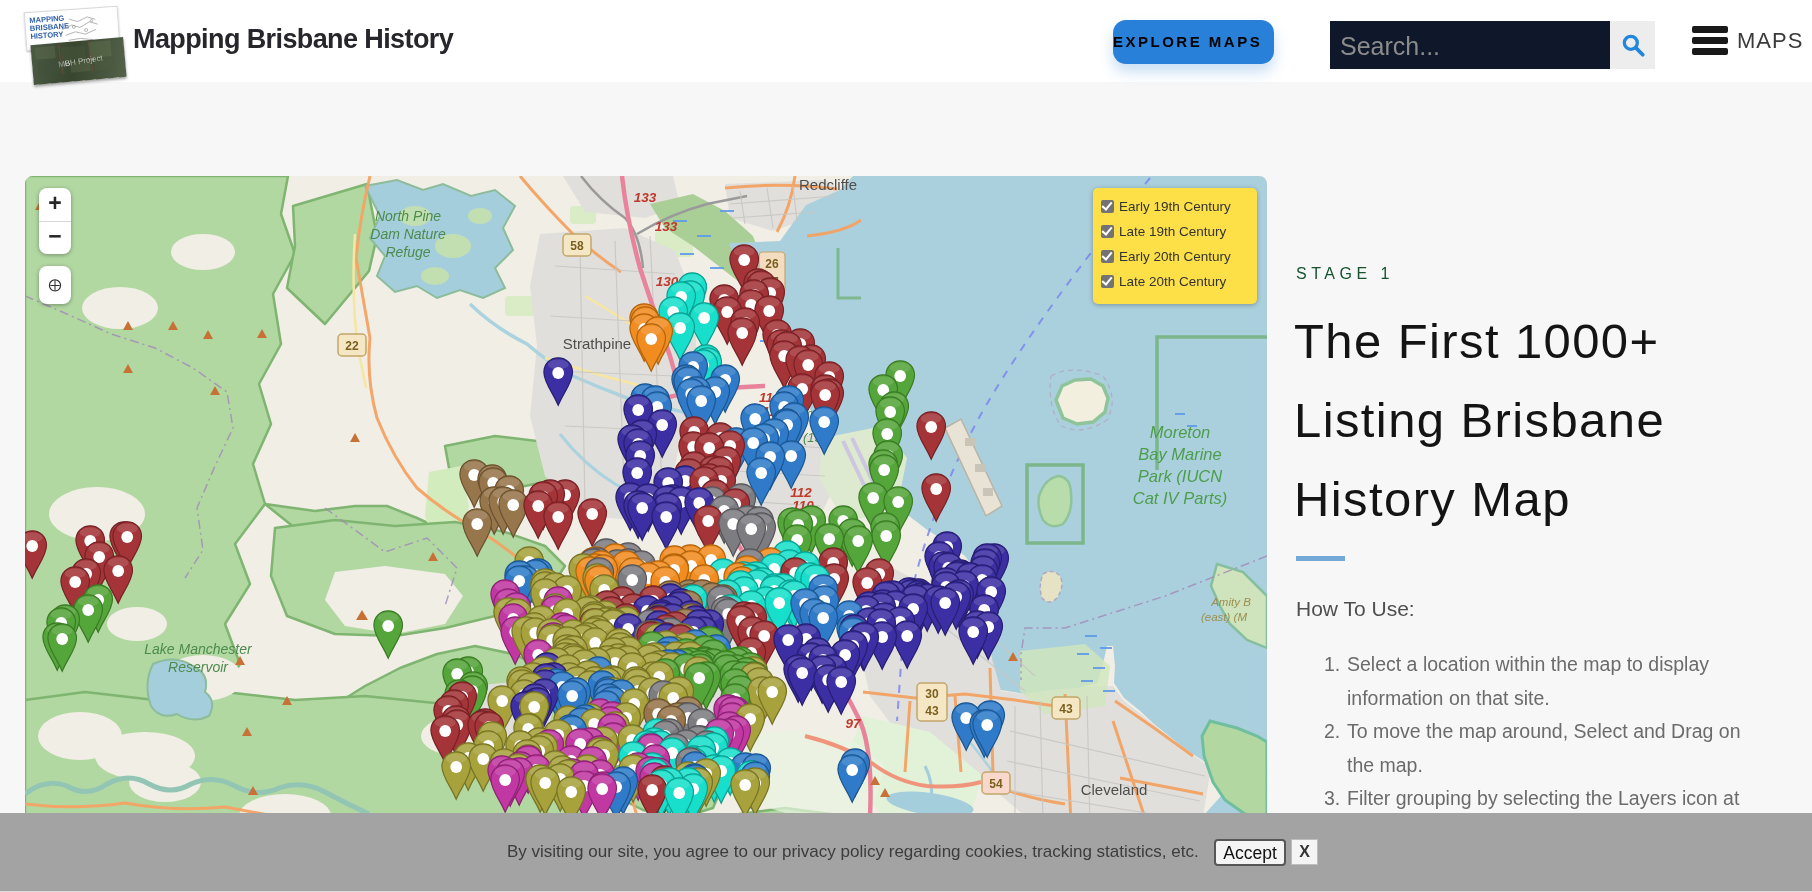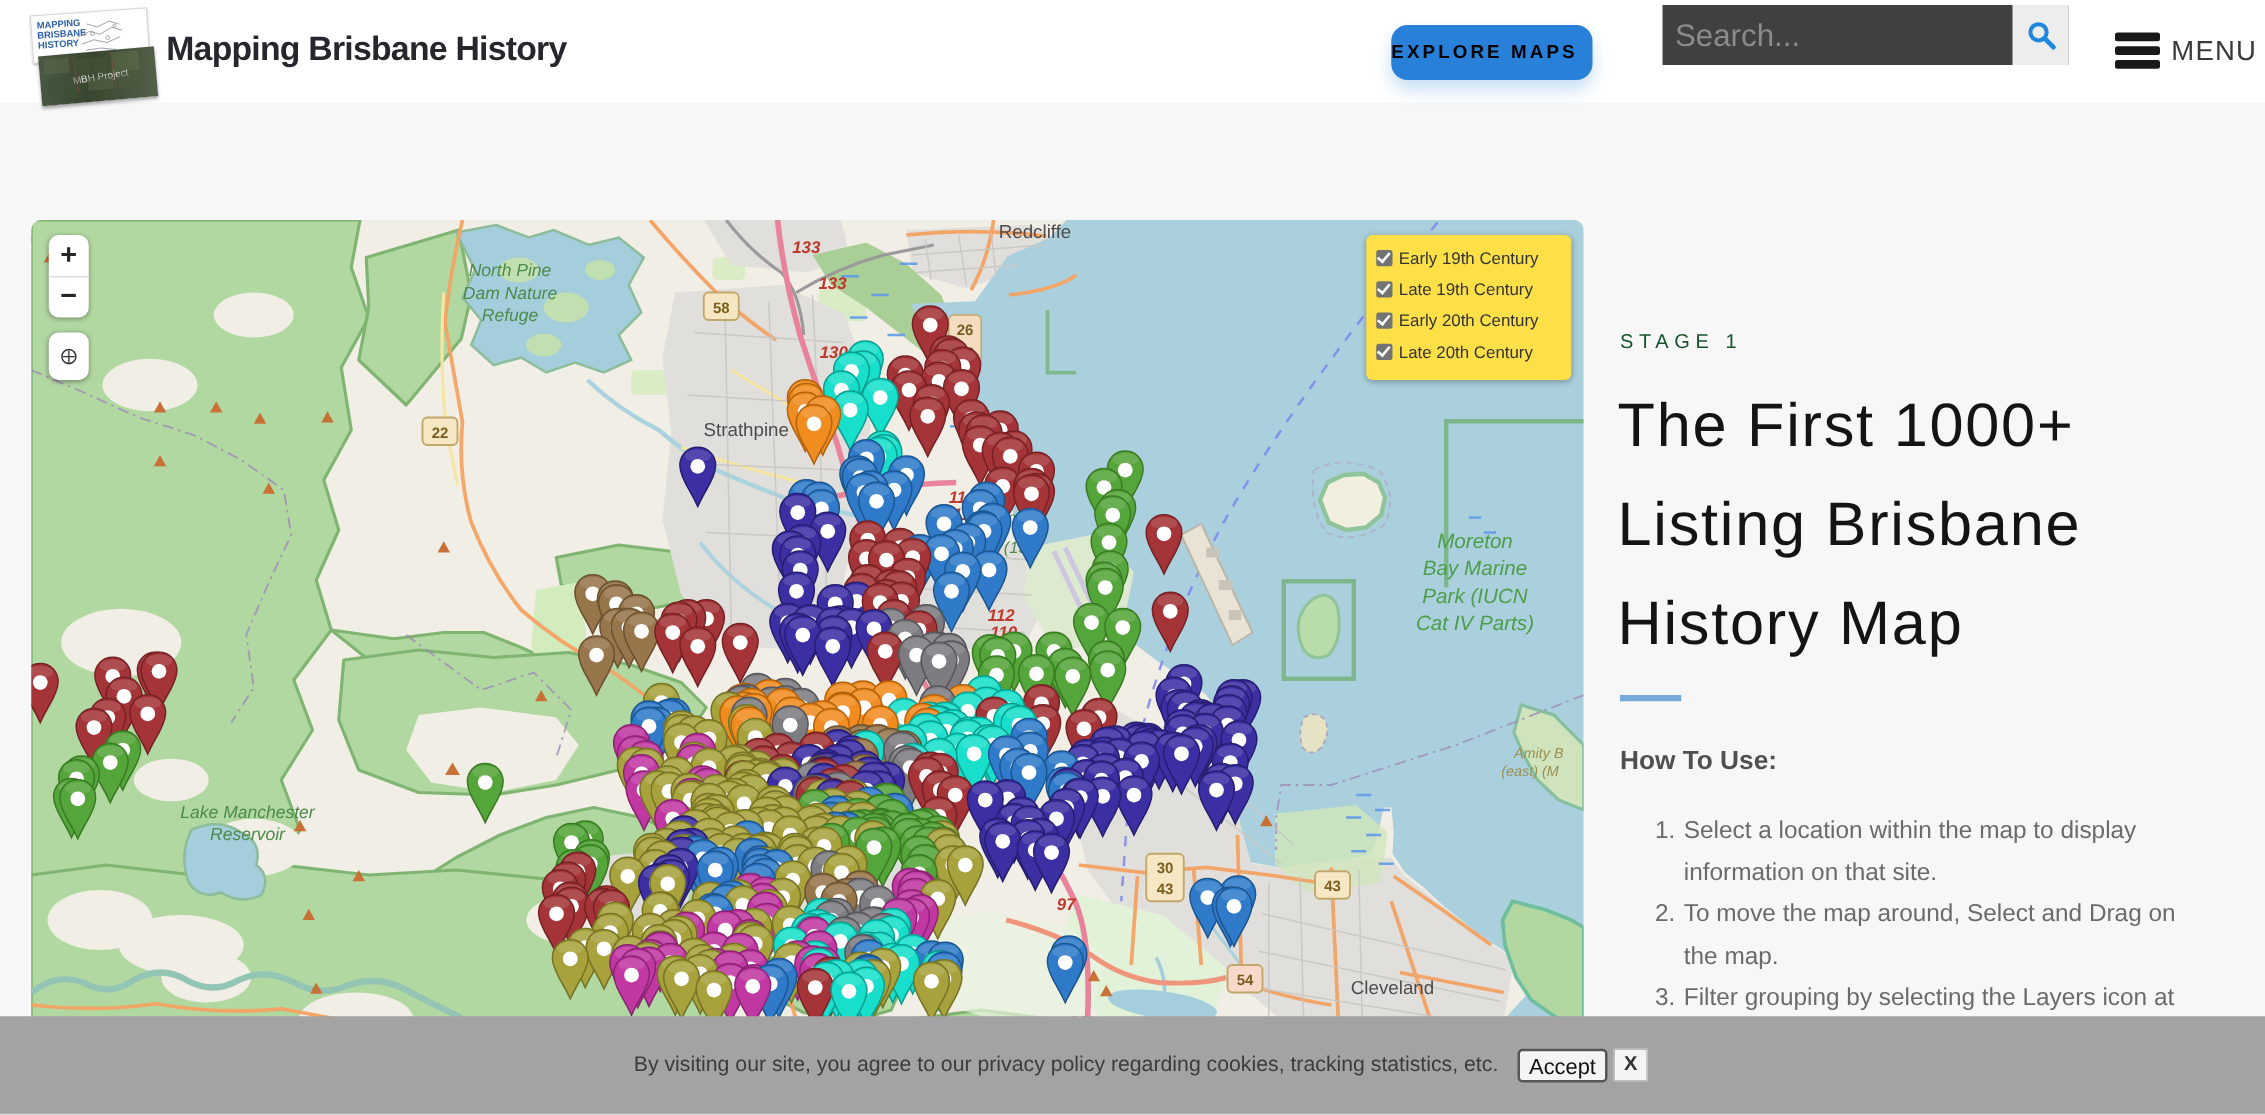--- a/index.html
+++ b/index.html
@@ -4,39 +4,39 @@
 *{margin:0;padding:0;box-sizing:border-box}
 html,body{width:1812px;height:892px;overflow:hidden;background:#f7f7f7;font-family:"Liberation Sans",sans-serif}
 .hdr{position:absolute;left:0;top:0;width:1812px;height:82px;background:#fff;z-index:20}
 .logo{position:absolute;left:22px;top:4px;width:105px;height:74px}
 .logo .c1{position:absolute;left:3px;top:5px;width:94px;height:39px;background:#fff;border:1px solid #d8d8d8;transform:rotate(-4deg);box-shadow:0 1px 2px rgba(0,0,0,.25)}
 .logo .c1t{position:absolute;left:4px;top:4px;width:34px;font-size:7.5px;line-height:8px;font-weight:bold;color:#2d5fa8}
 .logo .c2{position:absolute;left:10px;top:37px;width:93px;height:40px;background:linear-gradient(100deg,#4a5a43,#38452f 45%,#55624a);transform:rotate(-5deg);box-shadow:0 2px 3px rgba(0,0,0,.35)}
 .logo .c2t{position:absolute;left:26px;top:16px;font-size:8px;color:#e8e8e8;transform:rotate(-4deg)}
 .site-title{position:absolute;left:133px;top:24px;font-size:27px;font-weight:bold;color:#26262c;letter-spacing:-.6px}
 .exbtn{position:absolute;left:1113px;top:20px;width:161px;height:44px;background:#2980d9;border-radius:13px;color:#000000;font-size:15px;font-weight:bold;letter-spacing:2.5px;text-align:left;line-height:44px;box-shadow:0 8px 14px rgba(41,128,217,.25)}
-.search{position:absolute;left:1330px;top:4px;width:325px;height:48px;background:#404040}
+.search{position:absolute;left:1330px;top:21px;width:325px;height:48px;background:#0f172a}
 .search .ph{position:absolute;left:10px;top:11px;font-size:25px;color:#8b8b8b}
 .search .ibox{position:absolute;right:0;top:0;width:45px;height:48px;background:#ededed}
 .menu{position:absolute;left:1692px;top:26px}
 .menu .bar{width:36px;height:6.6px;background:#191919;border-radius:2px;margin-bottom:4.6px}
 .menutxt{position:absolute;left:1737px;top:28px;font-size:22px;color:#3a3a3a;letter-spacing:1px}
 #map{position:absolute;left:25px;top:176px;width:1242px;height:716px;border-radius:8px;overflow:hidden;background:#f1eee4}
 .zctl{position:absolute;left:14px;top:12px;width:32px;height:66px;background:#fff;border-radius:8px;box-shadow:0 1px 4px rgba(0,0,0,.35);z-index:5}
 .zctl .zi{height:33px;text-align:center;font-size:23px;font-weight:bold;color:#262626;line-height:31px}
 .zctl .sep{height:1px;background:#d8d8d8}
 .locbtn{position:absolute;left:14px;top:90px;width:32px;height:38px;background:#fff;border-radius:8px;box-shadow:0 1px 4px rgba(0,0,0,.35);z-index:5;text-align:center;line-height:38px;font-size:13px;color:#333}
 .legend{position:absolute;left:1068px;top:12px;width:164px;height:116px;background:#fde047;border-radius:5px;box-shadow:0 1px 5px rgba(0,0,0,.3);z-index:5;padding:10px 8px 8px 8px}
 .legend .row{height:25px;font-size:13.5px;color:#333;white-space:nowrap}
 .cb{display:inline-block;width:13px;height:13px;background:#737373;border-radius:2px;margin-right:5px;position:relative;top:2px}
 .cb:after{content:"";position:absolute;left:2.5px;top:0px;width:4px;height:8px;border:solid #fff;border-width:0 2px 2px 0;transform:rotate(40deg)}
 .stage{position:absolute;left:1296px;top:265px;font-size:16px;color:#14532d;letter-spacing:4.5px}
 .h1{position:absolute;left:1294px;top:302px;width:490px;font-size:49px;line-height:79px;color:#141414;letter-spacing:1.4px}
 .hr{position:absolute;left:1296px;top:556px;width:49px;height:5px;background:#74a9d8}
-.howto{position:absolute;left:1296px;top:597px;font-size:21px;font-weight:bold;color:#4f4f4f}
+.howto{position:absolute;left:1296px;top:597px;font-size:21px;font-weight:normal;color:#4f4f4f}
 .ol{position:absolute;left:1324px;top:648px;width:440px;font-size:19.5px;line-height:33.5px;color:#6b6b6b}
 .ol .li{position:relative;padding-left:23px}
 .ol .num{position:absolute;left:0}
 .cookie{position:absolute;left:0;top:813px;width:1812px;height:79px;background:#a3a3a3;border-bottom:1px solid #d9d9d9;z-index:30}
 .cookie .txt{position:absolute;left:507px;top:29px;font-size:17px;color:#3c3c3c}
 .cookie .acc{position:absolute;left:1214px;top:26px;width:72px;height:27px;border:2px solid #565656;border-radius:4px;background:#f4f4f4;text-align:center;line-height:24px;font-size:17.5px;color:#111}
 .cookie .xbtn{position:absolute;left:1291px;top:26px;width:27px;height:26px;border:1px solid #bdbdbd;background:#f4f4f4;text-align:center;line-height:24px;font-size:16px;font-weight:bold;color:#333}
 </style></head><body>
 
 <div class="hdr">
@@ -79,21 +79,21 @@
           <circle cx="10" cy="10" r="6" fill="none" stroke="#2186dd" stroke-width="3"></circle>
           <path d="M14.5 14.5 L21 21" stroke="#2186dd" stroke-width="3.5" stroke-linecap="round"></path>
         </svg>
       </div>
  </div>
  <div class="menu">
       <div class="bar"></div>
       <div class="bar"></div>
       <div class="bar"></div>
     </div>
- <div class="menutxt">MENU</div>
+ <div class="menutxt">MAPS</div>
 </div>
 
 <div id="map">
  <svg width="1242" height="716" viewBox="0 0 1242 716">
  <g id="p-teal">
         <path d="M15.2 0.8 C7 0.8 0.9 7.2 0.9 15.3 C0.9 21.5 5.5 30.2 9.3 36.6 C12.3 41.7 15.2 48.2 15.2 48.2 C15.2 48.2 18.1 41.7 21.1 36.6 C24.9 30.2 29.5 21.5 29.5 15.3 C29.5 7.2 23.4 0.8 15.2 0.8 Z" fill="#17dfcb" stroke="#0b9e90" stroke-width="1.2"></path>
         <ellipse cx="15.2" cy="7.5" rx="10.5" ry="5" fill="#ffffff" opacity="0.13"></ellipse>
         <circle cx="15.2" cy="16" r="5.9" fill="#ffffff"></circle>
       </g>
 <g id="p-olive">

